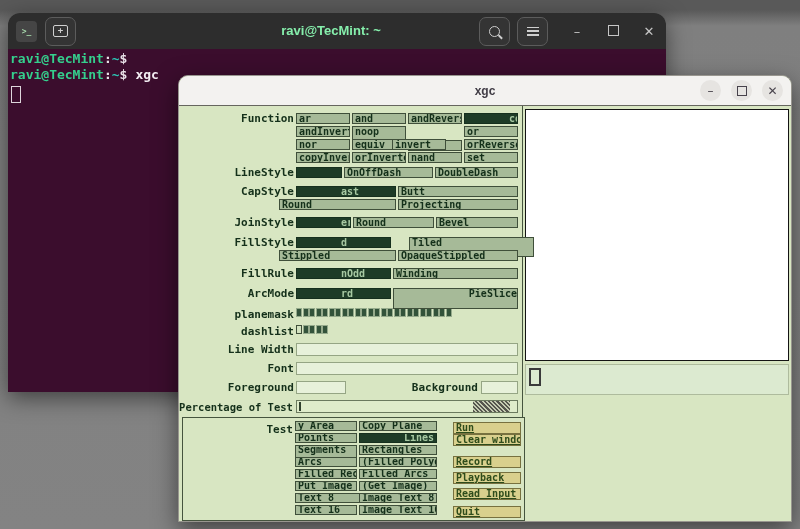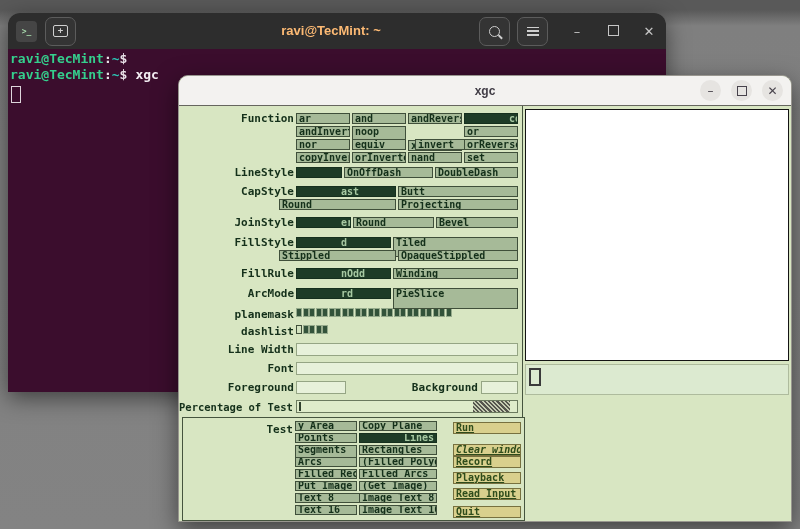--- a/index.html
+++ b/index.html
@@ -4,21 +4,21 @@
 <style>
   html,body{margin:0;padding:0;}
   #screen{position:relative;width:800px;height:529px;overflow:hidden;
     background:linear-gradient(#595959 0px,#595959 10px,#7f7f7f 26px,#838383 100%);
     font-family:"DejaVu Sans Mono",monospace;}
   
   #terminal{position:absolute;left:8px;top:13px;width:658px;height:379px;
     border-radius:12px 12px 0 0;box-shadow:0 6px 22px rgba(0,0,0,.5);z-index:1;}
   .term-titlebar{position:relative;height:36px;background:#2d2d2d;border-radius:12px 12px 0 0;}
   .term-title{position:absolute;left:0;right:12px;top:10px;text-align:center;
-    font:bold 13px "Liberation Sans",sans-serif;color:#fdba74;}
+    font:bold 13px "Liberation Sans",sans-serif;color:#86efac;}
   .term-left{position:absolute;left:8px;top:4px;display:flex;align-items:center;gap:8px;height:28px;}
   .term-appicon{width:21px;height:21px;background:#454545;border-radius:4px;
     color:#a6d8ab;font:bold 8px "DejaVu Sans Mono",monospace;display:flex;align-items:center;justify-content:center;}
   .term-newtab{width:29px;height:27px;border:1px solid #5c5c5c;background:#343434;border-radius:7px;
     display:flex;align-items:center;justify-content:center;}
   .nt-box{width:13px;height:10px;border:1.5px solid #cfcfcf;border-radius:2px;
     color:#cfcfcf;font:bold 9px "DejaVu Sans Mono",monospace;line-height:8px;text-align:center;}
   .term-right{position:absolute;right:10px;top:4px;height:28px;display:flex;align-items:center;}
   .sq-btn{width:29px;height:27px;border:1px solid #5c5c5c;background:#343434;border-radius:7px;
     display:flex;align-items:center;justify-content:center;margin-left:7px;}
@@ -52,21 +52,21 @@
   .outcursor{position:absolute;left:3px;top:3px;width:8px;height:14px;border:2px solid #3a3a3a;}
   .xlabel{position:absolute;left:2px;width:113px;text-align:right;
     font:bold 11px "DejaVu Sans Mono",monospace;color:#14301a;line-height:11px;}
   .cell{position:absolute;box-sizing:border-box;background:#a6ba98;border:1px solid #3f4f3a;color:#14301a;
     font:bold 10px "DejaVu Sans Mono",monospace;line-height:9px;padding-left:2px;overflow:hidden;white-space:nowrap;}
   .cell.sel{background:#1e3c27;color:#a7c9a2;border-color:#16301e;padding-left:44px;}
   .bit-row{position:absolute;display:flex;gap:0.5px;}
   .pmsq{width:4px;height:7px;background:#33533a;border:1px solid #96ab8c;}
   .pmsq.off{background:#d3e3c0;border-color:#3f4f3a;}
   .xinput{position:absolute;height:13px;background:#e7f1da;border:1px solid #95a584;box-sizing:border-box;}
-  .plabel{position:absolute;left:0;width:114px;text-align:left;
+  .plabel{position:absolute;left:0;width:114px;text-align:center;
     font:bold 10.5px "DejaVu Sans Mono",monospace;color:#14301a;line-height:12px;}
   .ptrack{position:absolute;left:117px;top:294px;width:222px;height:13px;background:#dfecca;border:1px solid #6b7a5e;box-sizing:border-box;}
   .pthumb0{position:absolute;left:2px;top:1px;width:2px;height:9px;background:#30402c;}
   .phatch{position:absolute;left:176px;top:0px;width:37px;height:11px;
     background:repeating-linear-gradient(45deg,#55554d 0 1.5px,#c4cbb0 1.5px 3px);}
   .bottom-panel{position:absolute;left:3px;top:311px;width:343px;height:104px;border:1px solid #45543e;box-sizing:border-box;}
   .tlabel{position:absolute;left:40px;top:317px;width:74px;text-align:right;
     font:bold 11px "DejaVu Sans Mono",monospace;color:#14301a;}
   .abtn{position:absolute;left:274px;width:68px;height:12px;background:#d9d08d;border:1px solid #77713f;box-sizing:border-box;
     color:#2e4c1b;font:bold 10px "DejaVu Sans Mono",monospace;line-height:10px;text-decoration:underline;
@@ -192,67 +192,67 @@
     <div class="cell" style="left: 117px; top: 7px; width: 54px; height: 11px;">ar</div>
         <div class="cell" style="left: 173px; top: 7px; width: 54px; height: 11px; text-decoration: underline;">and</div>
         <div class="cell" style="left: 229px; top: 7px; width: 54px; height: 11px;">andRevers</div>
         <div class="cell sel" style="left: 285px; top: 7px; width: 54px; height: 11px;">copy</div>
         <div class="cell" style="left: 117px; top: 20px; width: 54px; height: 11px;">andInvert</div>
         <div class="cell" style="left: 173px; top: 20px; width: 54px; height: 18px;">noop</div>
         <div class="cell" style="left: 229px; top: 20px; width: 54px; height: 11px; margin-top: 14px;">xor</div>
         <div class="cell" style="left: 285px; top: 20px; width: 54px; height: 11px;">or</div>
         <div class="cell" style="left: 117px; top: 33px; width: 54px; height: 11px;">nor</div>
         <div class="cell" style="left: 173px; top: 33px; width: 54px; height: 11px;">equiv</div>
-        <div class="cell" style="left: 236px; top: 33px; width: 54px; height: 11px;">invert</div>
+        <div class="cell" style="left: 213px; top: 33px; width: 54px; height: 11px;">invert</div>
         <div class="cell" style="left: 285px; top: 33px; width: 54px; height: 11px;">orReverse</div>
         <div class="cell" style="left: 117px; top: 46px; width: 54px; height: 11px;">copyInver</div>
         <div class="cell" style="left: 173px; top: 46px; width: 54px; height: 11px;">orInverte</div>
         <div class="cell" style="left: 229px; top: 46px; width: 54px; height: 11px;">nand</div>
         <div class="cell" style="left: 285px; top: 46px; width: 54px; height: 11px;">set</div>
         <div class="xlabel" style="top: 61px;">LineStyle</div>
         <div class="cell sel" style="left: 117px; top: 61px; width: 46px; height: 11px;">d</div>
         <div class="cell" style="left: 165px; top: 61px; width: 89px; height: 11px;">OnOffDash</div>
         <div class="cell" style="left: 256px; top: 61px; width: 83px; height: 11px;">DoubleDash</div>
         <div class="xlabel" style="top: 80px;">CapStyle</div>
         <div class="cell sel" style="left: 117px; top: 80px; width: 100px; height: 11px;">ast</div>
         <div class="cell" style="left: 219px; top: 80px; width: 120px; height: 11px;">Butt</div>
         <div class="cell" style="left: 100px; top: 93px; width: 117px; height: 11px;">Round</div>
         <div class="cell" style="left: 219px; top: 93px; width: 120px; height: 11px;">Projecting</div>
         <div class="xlabel" style="top: 111px;">JoinStyle</div>
         <div class="cell sel" style="left: 117px; top: 111px; width: 55px; height: 11px;">er</div>
         <div class="cell" style="left: 174px; top: 111px; width: 81px; height: 11px;">Round</div>
         <div class="cell" style="left: 257px; top: 111px; width: 82px; height: 11px;">Bevel</div>
         <div class="xlabel" style="top: 131px;">FillStyle</div>
         <div class="cell sel" style="left: 117px; top: 131px; width: 95px; height: 11px;">d</div>
-        <div class="cell" style="left: 214px; top: 131px; width: 125px; height: 20px;">Tiled</div>
+        <div class="cell" style="left: 230px; top: 131px; width: 125px; height: 20px;">Tiled</div>
         <div class="cell" style="left: 100px; top: 144px; width: 117px; height: 11px;">Stippled</div>
         <div class="cell" style="left: 219px; top: 144px; width: 120px; height: 11px;">OpaqueStippled</div>
         <div class="xlabel" style="top: 162px;">FillRule</div>
         <div class="cell sel" style="left: 117px; top: 162px; width: 95px; height: 11px;">nOdd</div>
         <div class="cell" style="left: 214px; top: 162px; width: 125px; height: 11px;">Winding</div>
         <div class="xlabel" style="top: 182px;">ArcMode</div>
         <div class="cell sel" style="left: 117px; top: 182px; width: 95px; height: 11px;">rd</div>
-        <div class="cell" style="left: 214px; top: 182px; width: 125px; height: 21px;">PieSlice</div>
+        <div class="cell" style="left: 214px; top: 182px; width: 125px; height: 21px; text-align: right;">PieSlice</div>
         <div class="cell" style="left: 116px; top: 315px; width: 62px; height: 10px; line-height: 8px;">y Area</div>
         <div class="cell" style="left: 180px; top: 315px; width: 78px; height: 10px; line-height: 8px;">Copy Plane</div>
         <div class="cell" style="left: 116px; top: 327px; width: 62px; height: 10px; line-height: 8px;">Points</div>
         <div class="cell sel" style="left: 180px; top: 327px; width: 78px; height: 10px; line-height: 8px;">Lines</div>
         <div class="cell" style="left: 116px; top: 339px; width: 62px; height: 20px; line-height: 8px;">Segments</div>
         <div class="cell" style="left: 180px; top: 339px; width: 78px; height: 10px; line-height: 8px;">Rectangles</div>
         <div class="cell" style="left: 116px; top: 351px; width: 62px; height: 10px; line-height: 8px;">Arcs</div>
         <div class="cell" style="left: 180px; top: 351px; width: 78px; height: 10px; line-height: 8px;">(Filled Polyg</div>
         <div class="cell" style="left: 116px; top: 363px; width: 62px; height: 10px; line-height: 8px;">Filled Rectan</div>
         <div class="cell" style="left: 180px; top: 363px; width: 78px; height: 10px; line-height: 8px;">Filled Arcs</div>
         <div class="cell" style="left: 116px; top: 375px; width: 62px; height: 10px; line-height: 8px;">Put Image</div>
         <div class="cell" style="left: 180px; top: 375px; width: 78px; height: 10px; line-height: 8px;">(Get Image)</div>
         <div class="cell" style="left: 116px; top: 387px; width: 78px; height: 10px; line-height: 8px;">Text 8</div>
         <div class="cell" style="left: 180px; top: 387px; width: 78px; height: 10px; line-height: 8px;">Image Text 8</div>
         <div class="cell" style="left: 116px; top: 399px; width: 62px; height: 10px; line-height: 8px;">Text 16</div>
         <div class="cell" style="left: 180px; top: 399px; width: 78px; height: 10px; line-height: 8px;">Image Text 16</div>
         <div class="abtn" style="top: 316px;">Run</div>
-        <div class="abtn" style="top: 338px; font-style: italic;">Clear windo</div>
+        <div class="abtn" style="top: 328px;">Clear windo</div>
         <div class="abtn" style="top: 350px;">Record</div>
         <div class="abtn" style="top: 366px;">Playback</div>
         <div class="abtn" style="top: 382px;">Read Input</div>
         <div class="abtn" style="top: 400px;">Quit</div>
       </div>
   </div>
 </div>
 
 </body></html>

